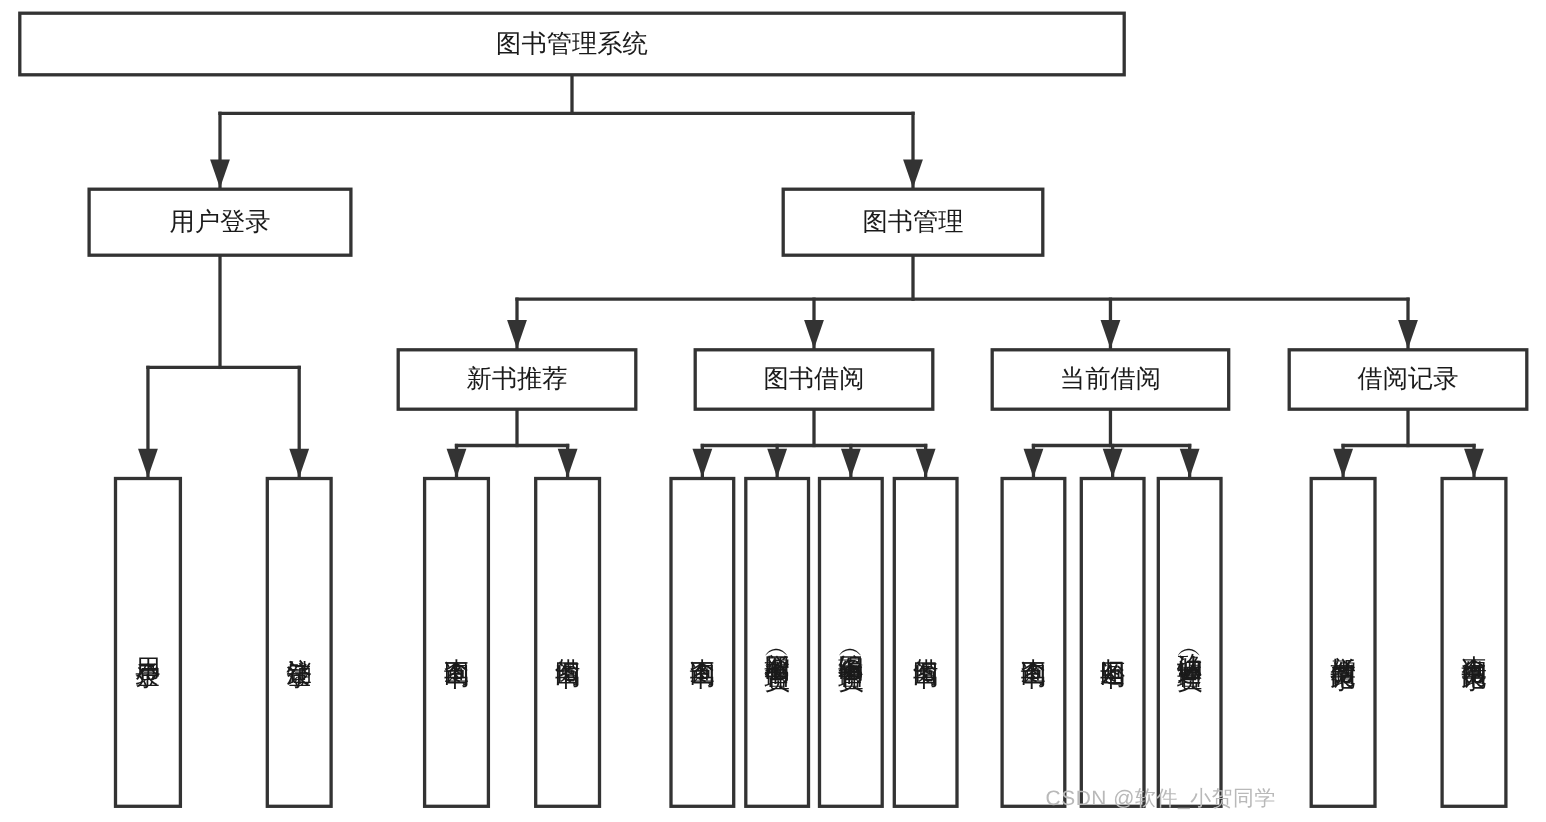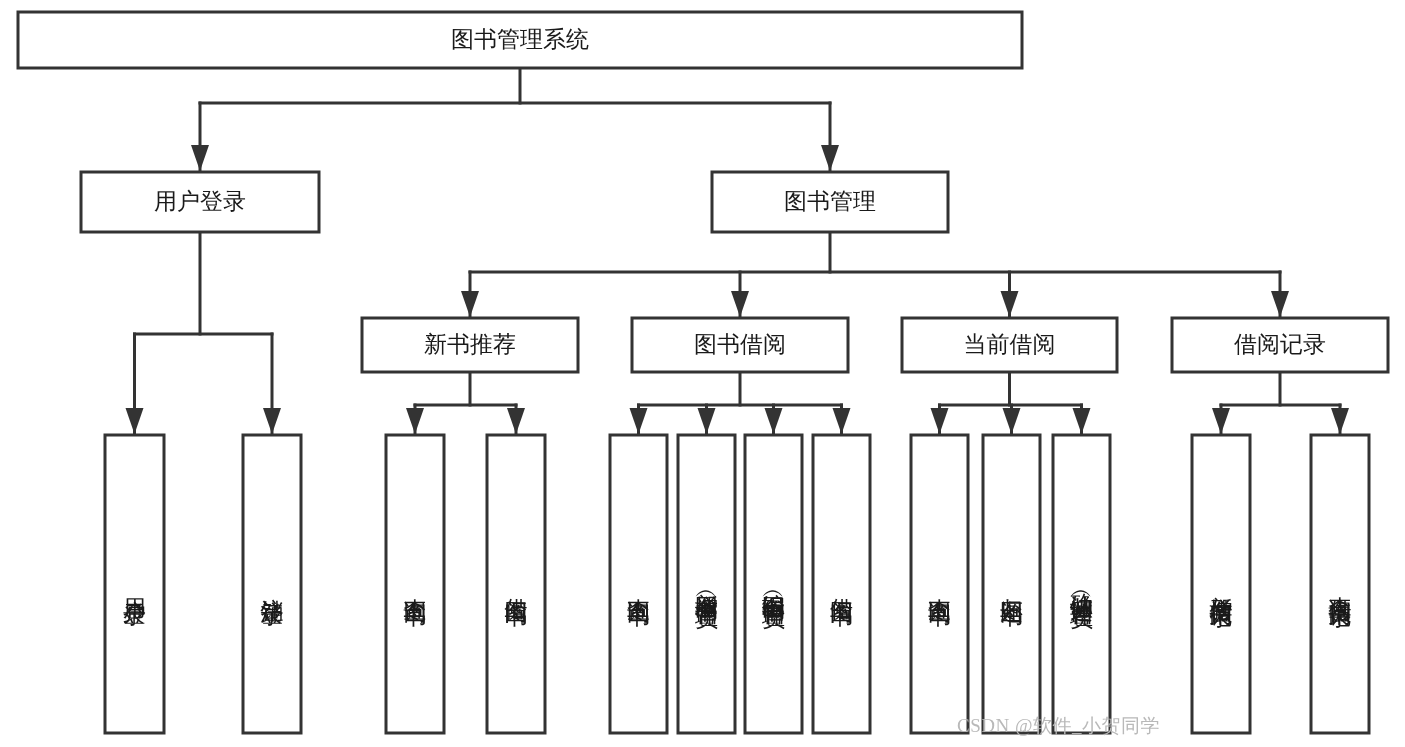--- a/index.html
+++ b/index.html
@@ -59,21 +59,21 @@
     line-height: 1.18;
     letter-spacing: 2px;
     color: #1a1a1a;
     white-space: nowrap;
     pointer-events: none;
   }
   .watermark {
     position: absolute;
     right: 8px;
     bottom: 8px;
-    font-family: Liberation Serif, serif;
+    font-family: Liberation Sans, sans-serif;
     font-size: 19px;
     color: #b9b9b9;
     letter-spacing: 0.5px;
     user-select: none;
   }
 </style>
 </head>
 <body>
 
 <div id="diagram-root">

